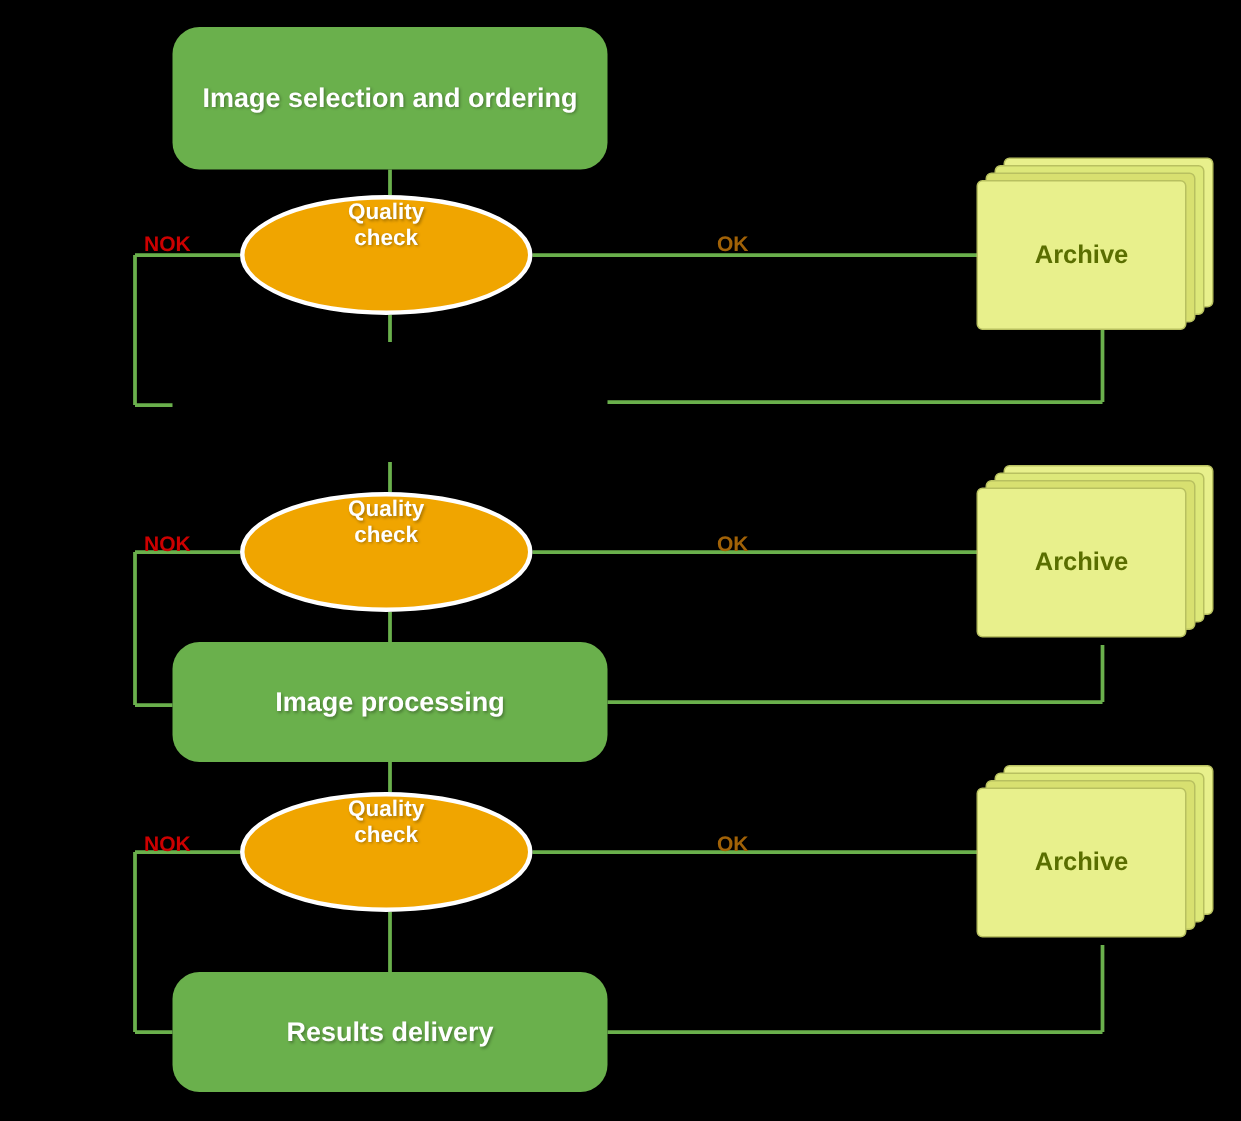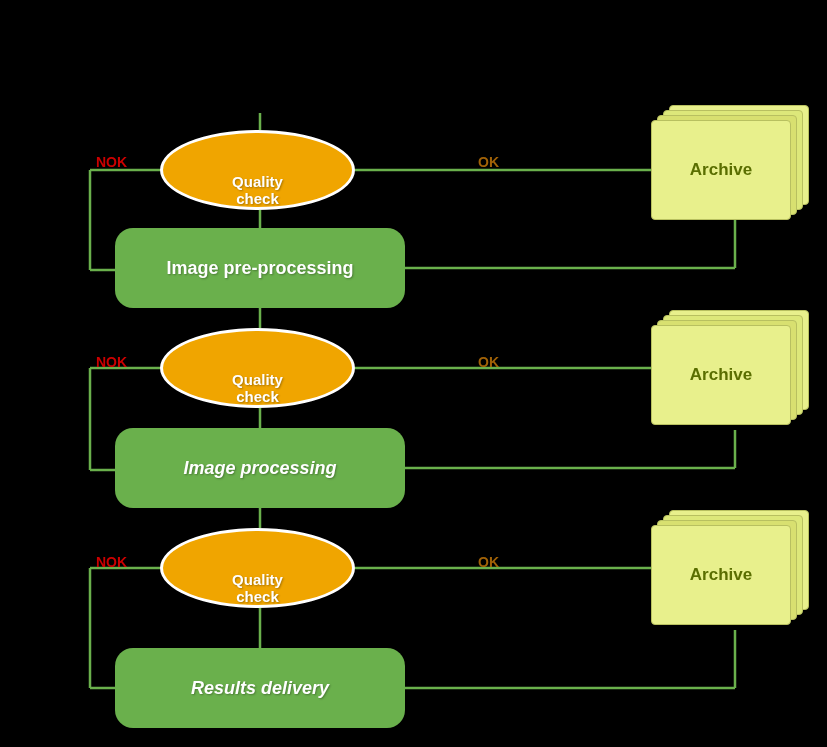--- a/index.html
+++ b/index.html
@@ -32,21 +32,21 @@
       font-weight: bold;
       text-shadow: 1px 1px 2px rgba(0,0,0,0.3);
     }
 
     
     .quality-ellipse {
       position: absolute;
       background: #f0a500;
       border-radius: 50%;
       display: flex;
-      align-items: flex-end;
+      align-items: flex-start;
       justify-content: center;
       text-align: center;
       color: white;
       font-size: 15px;
       font-weight: bold;
       text-shadow: 1px 1px 2px rgba(0,0,0,0.3);
       border: 3px solid white;
     }
 
     
@@ -126,42 +126,43 @@
 
     <line x1="735" y1="430" x2="735" y2="468" stroke="#6ab04c" stroke-width="2.5"></line>
     <line x1="405" y1="468" x2="735" y2="468" stroke="#6ab04c" stroke-width="2.5"></line>
 
     <line x1="355" y1="568" x2="660" y2="568" stroke="#6ab04c" stroke-width="2.5"></line>
 
     <line x1="735" y1="630" x2="735" y2="688" stroke="#6ab04c" stroke-width="2.5"></line>
     <line x1="405" y1="688" x2="735" y2="688" stroke="#6ab04c" stroke-width="2.5"></line>
   </svg>
 
+  <div class="process-box" style="left:115px; top:18px; width:290px; height:95px;">
+    <span>Image selection and
+ordering</span>
+  </div>
 
   <div class="quality-ellipse" style="left:160px; top:130px; width:195px; height:80px;">
     <span>Quality<br>check</span>
   </div>
 
-  <div class="process-box" style="left:115px; top:228px; width:290px; height:80px;">
-    <span>Image pre-processing</span>
-  </div>
 
   <div class="quality-ellipse" style="left:160px; top:328px; width:195px; height:80px;">
     <span>Quality<br>check</span>
   </div>
 
-  <div class="process-box" style="left:115px; top:428px; width:290px; height:80px;font-style:italic;">
+  <div class="process-box" style="left:115px; top:428px; width:290px; height:80px;">
     <span>Image processing</span>
   </div>
 
   <div class="quality-ellipse" style="left:160px; top:528px; width:195px; height:80px;">
     <span>Quality<br>check</span>
   </div>
 
-  <div class="process-box" style="left:115px; top:648px; width:290px; height:80px;font-style:italic;">
+  <div class="process-box" style="left:115px; top:648px; width:290px; height:80px;">
     <span>Results delivery</span>
   </div>
 
   <div class="archive-stack" style="left:655px; top:105px; width:160px; height:115px;">
 
     <div class="archive-card" style="left:14px; top:0px; width:140px; height:100px; z-index:1; background:#e8f08c;"></div>
     <div class="archive-card" style="left:8px; top:5px; width:140px; height:100px; z-index:2; background:#dde87a;"></div>
     <div class="archive-card" style="left:2px; top:10px; width:140px; height:100px; z-index:3; background:#d8e070;"></div>
 
     <div class="archive-card" style="left:-4px; top:15px; width:140px; height:100px; z-index:4; background:#e8f08c; display:flex; align-items:center; justify-content:center;">

